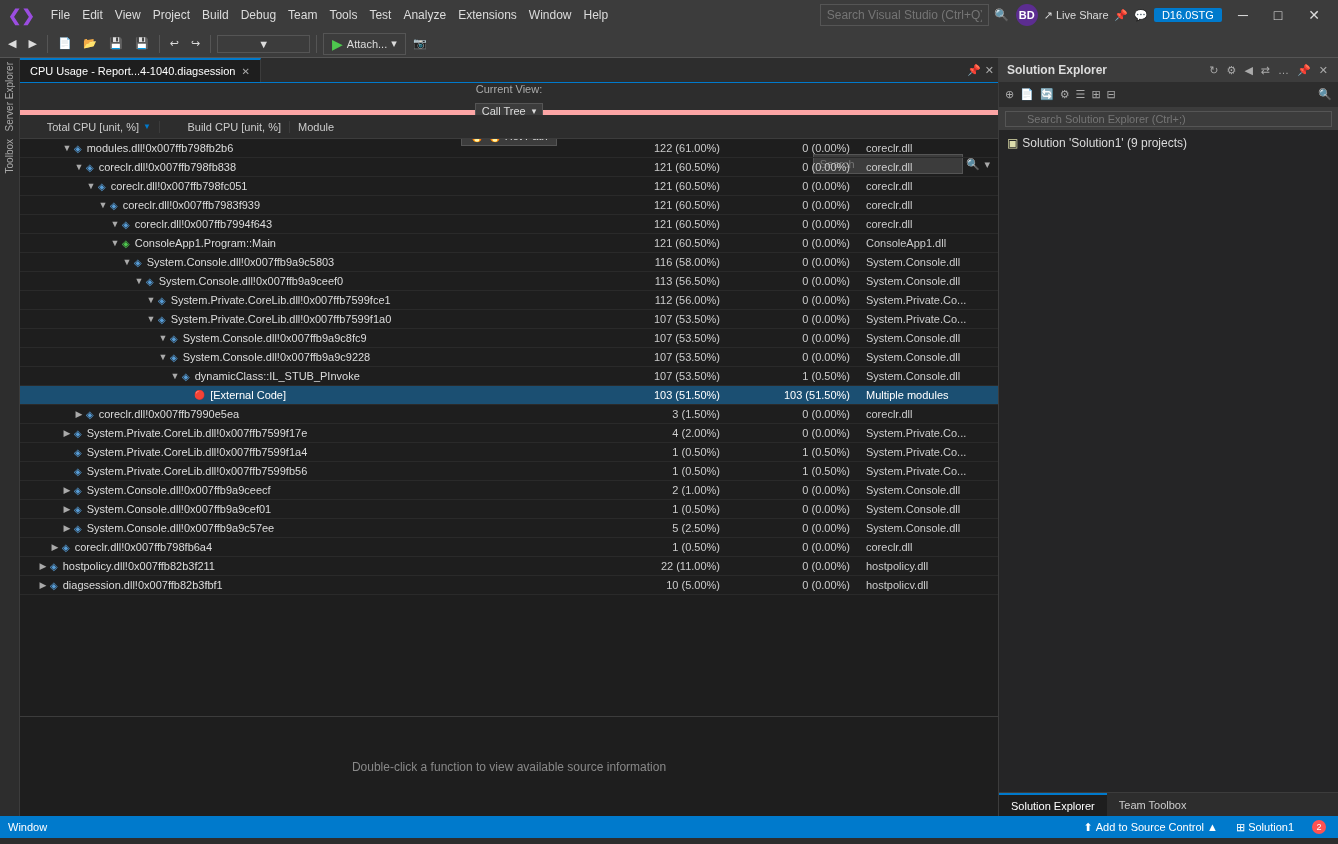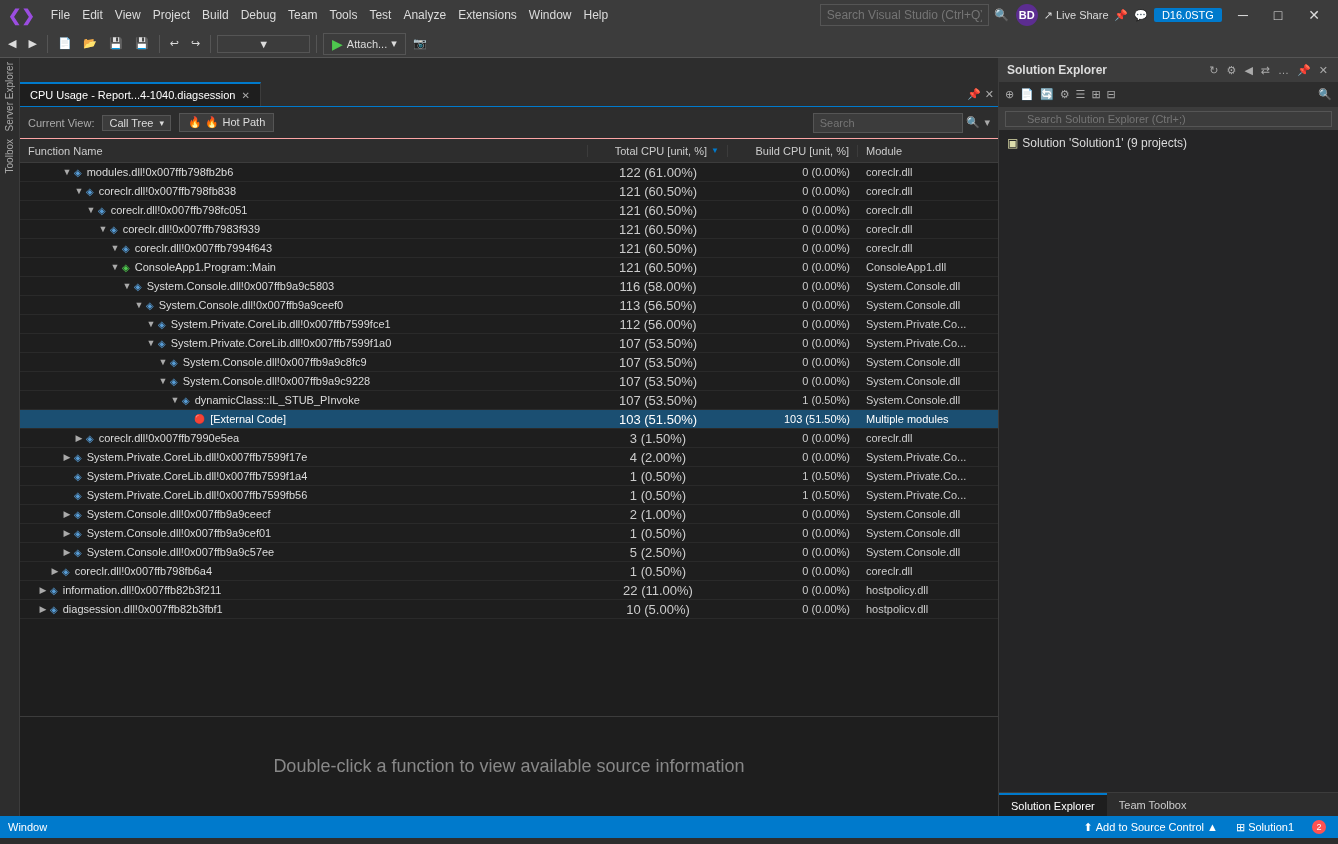--- a/index.html
+++ b/index.html
@@ -22,30 +22,30 @@
     .green-arrow { color: #4ec94e; font-size: 14px; }
 
     
     #main { display: flex; height: calc(844px - 58px - 28px); }
 
     
     #left-strip { width: 20px; background: #2d2d2d; display: flex; flex-direction: column; align-items: center; border-right: 1px solid #3c3c3c; }
     .strip-label { writing-mode: vertical-rl; transform: rotate(180deg); color: #aaa; font-size: 10px; padding: 4px 0; cursor: pointer; }
 
     
-    #content { flex: 1; display: flex; flex-direction: column; background: #1e1e1e; margin-top: 24px; }
+    #content { flex: 1; display: flex; flex-direction: column; background: #1e1e1e; }
 
     
     #tab-bar { background: #2d2d2d; height: 25px; display: flex; align-items: stretch; border-bottom: 1px solid #007acc; }
     .tab { padding: 0 10px; display: flex; align-items: center; gap: 6px; cursor: pointer; font-size: 11px; color: #ccc; background: #2d2d2d; border-right: 1px solid #3c3c3c; }
     .tab.active { background: #1e1e1e; color: white; border-top: 2px solid #007acc; }
     .tab-close { font-size: 10px; color: #aaa; cursor: pointer; }
 
     
-    #cpu-header { background: #2d2d2d; height: 32px; display: flex; align-items: center; padding: 0 8px; gap: 8px; border-bottom: 1px solid #fca5a5; }
+    #cpu-header { background: #2d2d2d; height: 32px; display: flex; align-items: center; padding: 0 8px; gap: 8px; border-bottom: 5px solid #fca5a5; flex-direction: column; }
     #current-view-label { color: #aaa; font-size: 11px; }
     #view-selector { display: flex; align-items: center; gap: 2px; background: #3c3c3c; border: 1px solid #555; padding: 1px 6px; cursor: pointer; font-size: 11px; color: #dcdcdc; }
     #hot-path-btn { background: #3c3c3c; border: 1px solid #555; color: #dcdcdc; padding: 2px 8px; font-size: 11px; cursor: pointer; display: flex; align-items: center; gap: 4px; }
     #search-right { margin-left: auto; display: flex; align-items: center; padding-left: 7px; }
     #table-search { background: #3c3c3c; border: 1px solid #555; color: #dcdcdc; padding: 2px 6px; font-size: 11px; height: 20px; width: 150px; }
 
     
     #tree-table { flex: 1; overflow: hidden; display: flex; flex-direction: column; }
     #table-header { display: flex; background: #2d2d2d; border-bottom: 1px solid #3c3c3c; height: 24px; align-items: center; flex-shrink: 0; }
     .col-fn { flex: 1; padding: 0 8px; font-size: 11px; color: #ccc; border-right: 1px solid #3c3c3c; overflow: hidden; }
@@ -55,30 +55,30 @@
 
     #table-body { flex: 1; overflow-y: auto; overflow-x: hidden; }
     #table-body::-webkit-scrollbar { width: 12px; }
     #table-body::-webkit-scrollbar-track { background: #2d2d2d; }
     #table-body::-webkit-scrollbar-thumb { background: #555; }
 
     .tree-row { display: flex; align-items: center; height: 19px; border-bottom: 1px solid #2a2a2a; cursor: pointer; }
     .tree-row.selected { background: #1b4f72; }
 
     .cell-fn { flex: 1; padding: 0 4px; font-size: 11px; overflow: hidden; white-space: nowrap; text-overflow: ellipsis; display: flex; align-items: center; gap: 2px; }
-    .cell-cpu { width: 140px; padding: 0 8px; font-size: 13px; text-align: center; color: #ccc; }
+    .cell-cpu { width: 140px; padding: 0 8px; font-size: 11px; text-align: right; color: #ccc; }
     .cell-self { width: 130px; padding: 0 8px; font-size: 11px; text-align: right; color: #ccc; }
     .cell-mod { width: 140px; padding: 0 8px; font-size: 11px; color: #ccc; overflow: hidden; text-overflow: ellipsis; white-space: nowrap; }
 
     .indent { display: inline-block; }
     .expand-arrow { color: #aaa; font-size: 9px; cursor: pointer; width: 10px; display: inline-block; text-align: center; }
 
     
     #bottom-panel { height: 100px; background: #1e1e1e; border-top: 1px solid #3c3c3c; display: flex; align-items: center; justify-content: center; }
-    #bottom-hint { color: #888; font-size: 18px; }
+    #bottom-hint { color: #888; font-size: 12px; }
 
     
     #right-panel { width: 340px; background: #252526; border-left: 1px solid #3c3c3c; display: flex; flex-direction: column; }
     #se-header { background: #3c3c3c; height: 24px; display: flex; align-items: center; padding: 0 8px; justify-content: space-between; }
     #se-title { font-size: 12px; color: #dcdcdc; font-weight: bold; }
     #se-controls { display: flex; gap: 4px; align-items: center; }
     .se-icon-btn { color: #aaa; cursor: pointer; font-size: 11px; padding: 0 2px; }
     #se-toolbar { background: #2d2d2d; height: 26px; display: flex; align-items: center; padding: 0 4px; gap: 2px; border-bottom: 1px solid #3c3c3c; }
     #se-search { background: #3c3c3c; height: 22px; display: flex; align-items: center; padding: 0 6px; border-bottom: 1px solid #3c3c3c; }
     #se-search input { background: transparent; border: 1px solid #555; color: #dcdcdc; font-size: 11px; padding: 1px 4px; width: 100%; }
@@ -192,21 +192,20 @@
       </div>
       <div id="search-right">
         <input id="table-search" type="text" placeholder="Search" style="">
         <span style="color:#aaa;cursor:pointer;font-size:11px;margin-left:4px;">🔍</span>
         <span style="color:#aaa;cursor:pointer;font-size:11px;margin-left:4px;">▾</span>
       </div>
     </div>
 
     <div id="tree-table">
       <div id="table-header">
-        <div class="col-fn">Function Name</div>
         <div class="col-cpu">
           <span>Total CPU [unit, %]</span>
           <span class="sort-arrow">▼</span>
         </div>
         <div class="col-self">Build CPU [unit, %]</div>
         <div class="col-mod">Module</div>
       </div>
 
       <div id="table-body">
 
@@ -450,21 +449,21 @@
             </div>
             <div class="cell-cpu">1 (0.50%)</div>
             <div class="cell-self">0 (0.00%)</div>
             <div class="cell-mod">coreclr.dll</div>
           </div>
           <div class="tree-row">
             <div class="cell-fn">
               <span class="indent" style="width: 12px; display: inline-block;"></span>
               <span class="expand-arrow">▶</span>
               <span style="margin-right: 3px;"><span style="color:#569cd6;font-size:10px;">◈</span></span>
-              <span>information.dll!0x007ffb82b3f211</span>
+              <span>hostpolicy.dll!0x007ffb82b3f211</span>
             </div>
             <div class="cell-cpu">22 (11.00%)</div>
             <div class="cell-self">0 (0.00%)</div>
             <div class="cell-mod">hostpolicy.dll</div>
           </div>
           <div class="tree-row">
             <div class="cell-fn">
               <span class="indent" style="width: 12px; display: inline-block;"></span>
               <span class="expand-arrow">▶</span>
               <span style="margin-right: 3px;"><span style="color:#569cd6;font-size:10px;">◈</span></span>

